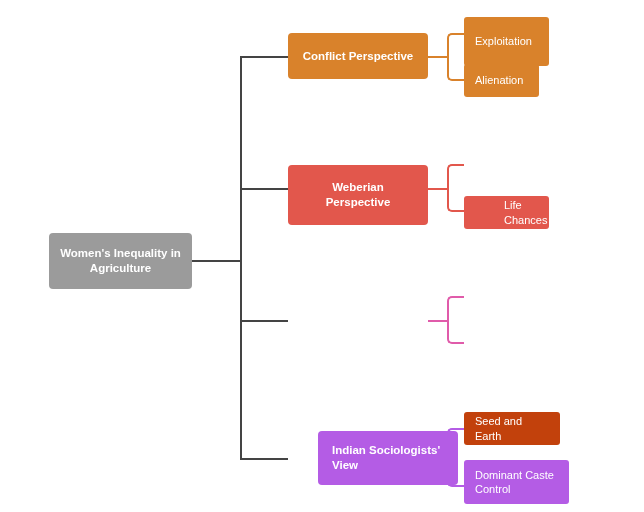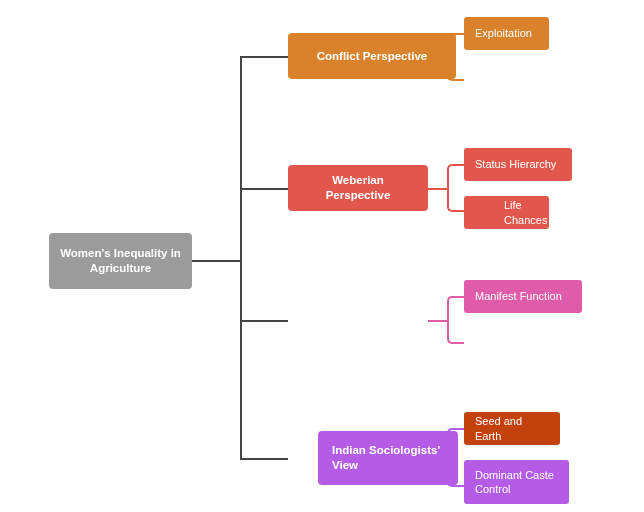--- a/index.html
+++ b/index.html
@@ -106,51 +106,48 @@
   <div class="conn conn-v" style="left:240px; top:56px; height:403px; border-left-color:#444444;"></div>
 
   <div class="conn conn-h" style="left:240px; top:56px; width:48px; border-top-color:#444444;"></div>
   <div class="conn conn-h" style="left:240px; top:188px; width:48px; border-top-color:#444444;"></div>
   <div class="conn conn-h" style="left:240px; top:320px; width:48px; border-top-color:#444444;"></div>
   <div class="conn conn-h" style="left:240px; top:458px; width:48px; border-top-color:#444444;"></div>
 
   <div class="conn conn-h" style="left:428px; top:56px; width:19px; border-top-color:#d9822b;"></div>
   <div class="bracket" style="left:447px; top:33px; width:17px; height:48px; border-color:#d9822b;"></div>
 
-  <div class="node node-branch centered" style="left:288px; top:33px; width:168px; height:46px; background:#d9822b;">
+  <div class="node node-branch centered" style="left:288px; top:33px; width:140px; height:46px; background:#d9822b;">
     <span class="node-label">Conflict Perspective</span>
   </div>
 
-  <div class="node node-leaf" style="left:464px; top:17px; width:85px; height:33px; background:#d9822b;">
+  <div class="node node-leaf" style="left:464px; top:17px; width:85px; height:49px; background:#d9822b;">
     <span class="node-label">Exploitation</span>
   </div>
 
+  <div class="node node-leaf" style="left:464px; top:64px; width:75px; height:33px; background:#d9822b;">
+    <span class="node-label">Alienation</span>
+  </div>
 
   <div class="conn conn-h" style="left:428px; top:188px; width:19px; border-top-color:#e2574c;"></div>
   <div class="bracket" style="left:447px; top:164px; width:17px; height:48px; border-color:#e2574c;"></div>
 
-  <div class="node node-branch centered" style="left:288px; top:165px; width:140px; height:46px; background:#e2574c;">
+  <div class="node node-branch centered" style="left:288px; top:165px; width:140px; height:60px; background:#e2574c;">
     <span class="node-label">Weberian Perspective</span>
   </div>
 
-  <div class="node node-leaf" style="left:464px; top:148px; width:108px; height:33px; background:#e2574c;">
-    <span class="node-label">Status Hierarchy</span>
-  </div>
 
   <div class="node node-leaf" style="left:464px; top:196px; width:85px; height:33px; background:#e2574c;padding-left:40px;">
     <span class="node-label">Life Chances</span>
   </div>
 
   <div class="conn conn-h" style="left:428px; top:320px; width:19px; border-top-color:#e05baa;"></div>
   <div class="bracket" style="left:447px; top:296px; width:17px; height:48px; border-color:#e05baa;"></div>
 
 
-  <div class="node node-leaf" style="left:464px; top:280px; width:118px; height:33px; background:#e05baa;">
-    <span class="node-label">Manifest Function</span>
-  </div>
 
 
   <div class="conn conn-h" style="left:428px; top:458px; width:19px; border-top-color:#b45ce5;"></div>
   <div class="bracket" style="left:447px; top:428px; width:17px; height:59px; border-color:#b45ce5;"></div>
 
   <div class="node node-branch lefted" style="left:288px; top:431px; width:140px; height:54px; background:#b45ce5;">
     <span class="node-label">Indian Sociologists' View</span>
   </div>
 
   <div class="node node-leaf" style="left:464px; top:412px; width:96px; height:33px; background:#c2410c;">

